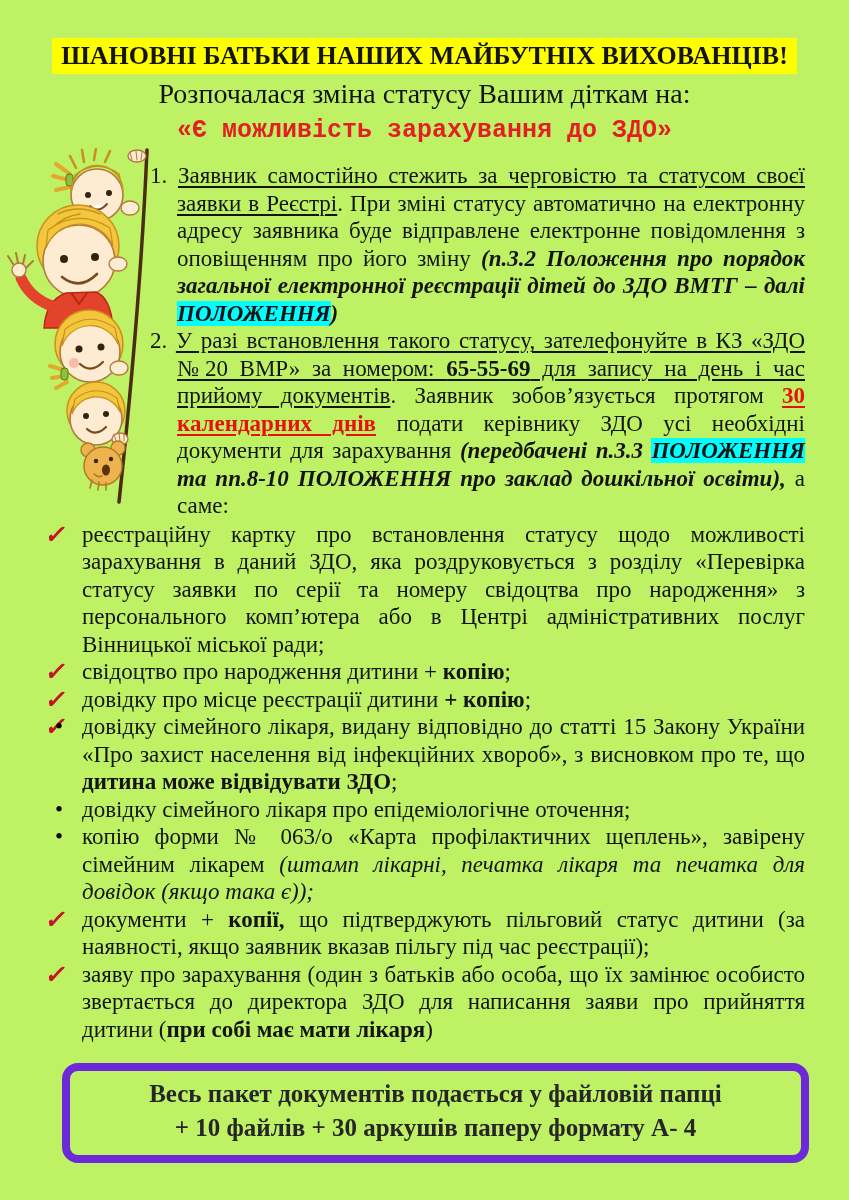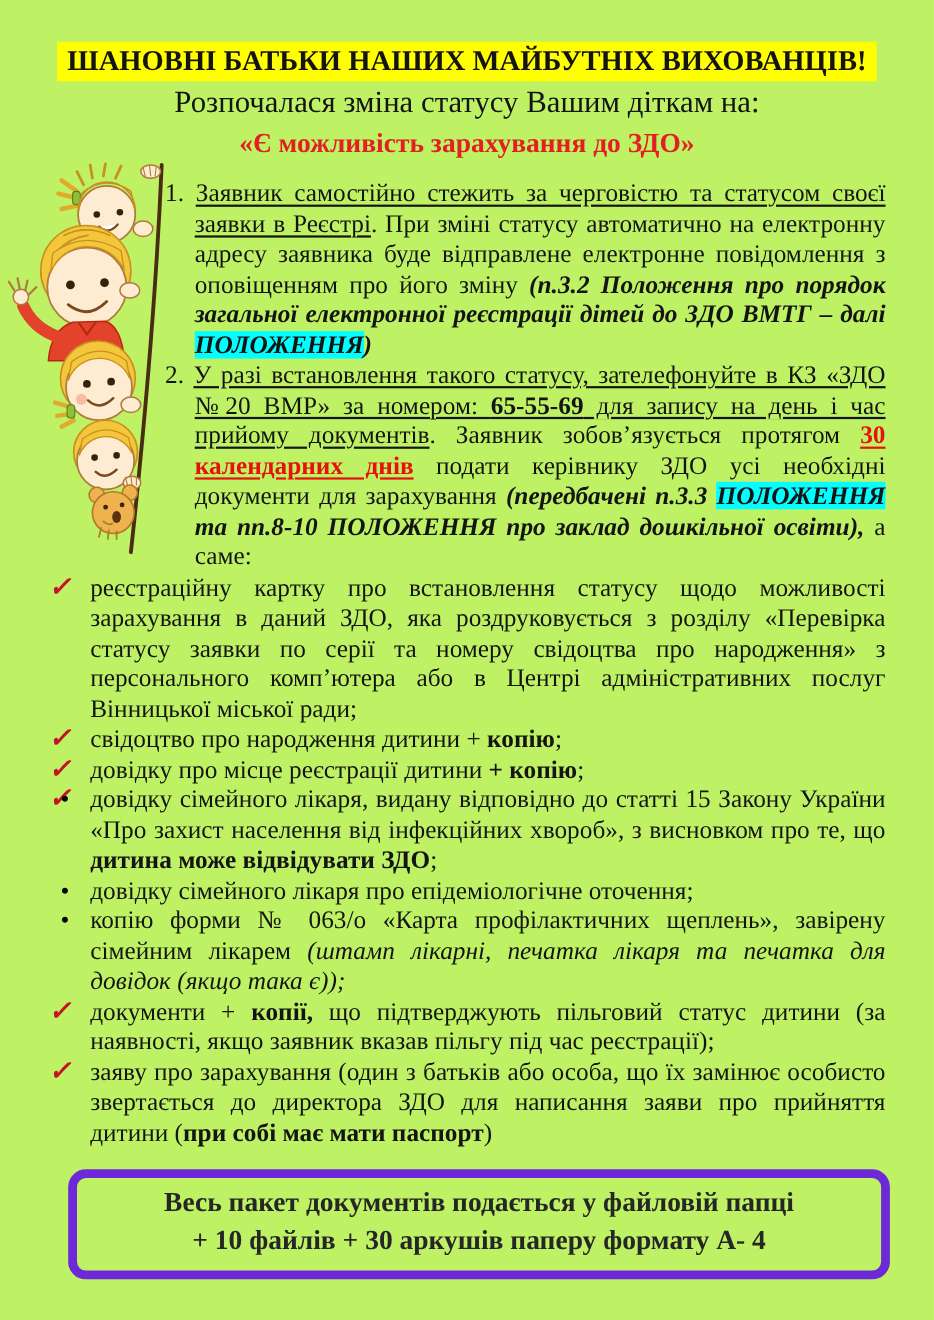--- a/index.html
+++ b/index.html
@@ -18,21 +18,21 @@
     background:#ffff00;
     font-weight:bold;
     font-size:26px;
     line-height:32px;
     padding:2px 9px;
     white-space:nowrap;
   }
   .subtitle{ font-size:28px; line-height:30px; margin-top:5px; }
   .status-line{
     font-size:25px; line-height:30px; margin-top:7px;
-    font-weight:bold; color:#e31e24;
+    font-weight:bold; color:#e31e24;font-family:Liberation Mono, monospace;
   }
   
   .numbered{
     margin:16px 44px 0 150px;
     font-size:23px; line-height:27.5px;
     text-align:justify;
   }
   .nitem{ padding-left:27px; text-indent:-27px; }
   .nitem .num{ font-weight:normal; }
   
@@ -157,21 +157,21 @@
 
   <div class="doclist">
     <div class="ditem"><span class="mk mk-check">✓</span><span><span>реєстраційну картку про встановлення статусу щодо можливості зарахування в даний ЗДО, яка роздруковується з розділу «Перевірка статусу заявки по серії та номеру свідоцтва про народження» з персонального комп’ютера або в Центрі адміністративних послуг Вінницької міської ради;</span></span></div>
     <div class="ditem"><span class="mk mk-check">✓</span><span><span>свідоцтво про народження дитини + </span><span class="b">копію</span><span>;</span></span></div>
     <div class="ditem"><span class="mk mk-check">✓</span><span><span>довідку про місце реєстрації дитини </span><span class="b">+ копію</span><span>;</span></span></div>
     <div class="ditem"><span class="mk mk-check">✓</span></div>
     <div class="ditem"><span class="mk mk-bullet">•</span><span><span>довідку сімейного лікаря, видану відповідно до статті 15 Закону України «Про захист населення від інфекційних хвороб», з висновком про те, що </span><span class="b">дитина може відвідувати ЗДО</span><span>;</span></span></div>
     <div class="ditem"><span class="mk mk-bullet">•</span><span><span>довідку сімейного лікаря про епідеміологічне оточення;</span></span></div>
     <div class="ditem"><span class="mk mk-bullet">•</span><span><span>копію форми № 063/о «Карта профілактичних щеплень», завірену сімейним лікарем </span><span class="i">(штамп лікарні, печатка лікаря та печатка для довідок (якщо така є));</span></span></div>
     <div class="ditem"><span class="mk mk-check">✓</span><span><span>документи + </span><span class="b">копії,</span><span> що підтверджують пільговий статус дитини (за наявності, якщо заявник вказав пільгу під час реєстрації);</span></span></div>
-    <div class="ditem"><span class="mk mk-check">✓</span><span><span>заяву про зарахування  (один з батьків або особа, що їх замінює особисто звертається до директора ЗДО  для написання заяви про прийняття дитини (</span><span class="b">при собі має мати паспорт</span><span>)</span></span></div>
+    <div class="ditem"><span class="mk mk-check">✓</span><span><span>заяву про зарахування  (один з батьків або особа, що їх замінює особисто звертається до директора ЗДО  для написання заяви про прийняття дитини (</span><span class="b">при собі має мати лікаря</span><span>)</span></span></div>
   </div>
 
   <div class="footer-box">
     <div>Весь пакет документів подається у файловій папці</div>
     <div>+ 10 файлів + 30 аркушів паперу формату А- 4</div>
   </div>
 
 </div>
 
 </body></html>

